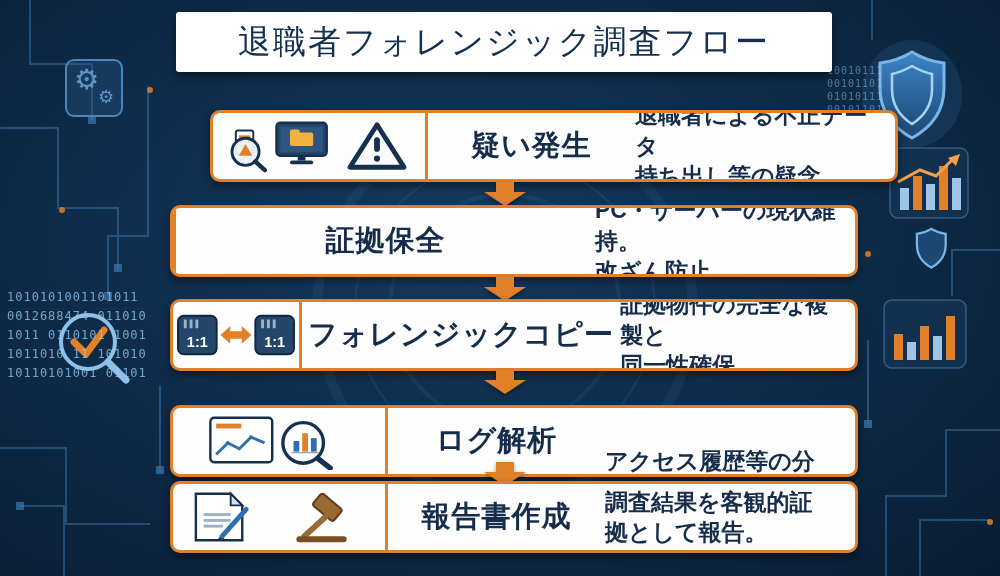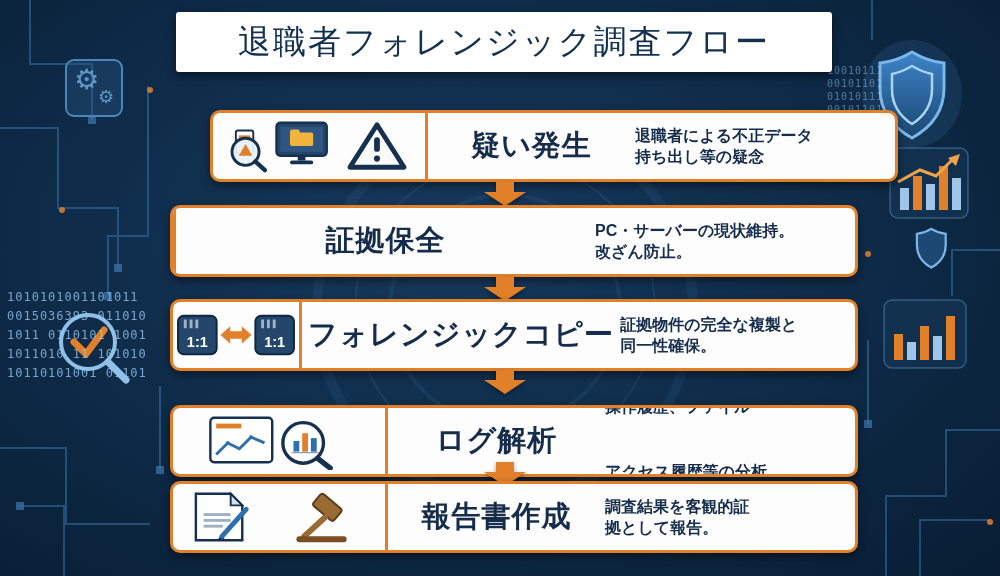--- a/index.html
+++ b/index.html
@@ -26,21 +26,21 @@
     display:flex;align-items:stretch;overflow:hidden;
   }
   .icon-zone{flex:0 0 auto;display:flex;align-items:center;justify-content:center;}
   .divider{flex:0 0 auto;width:3px;background:#e2802a;}
   .title-zone{
     flex:1;display:flex;align-items:center;justify-content:center;
     font-size:29px;font-weight:bold;color:#152c4a;letter-spacing:1px;white-space:nowrap;padding:0 6px;
   }
   .desc-zone{
     flex:0 0 auto;display:flex;flex-direction:column;justify-content:center;
-    font-size:16px;font-weight:bold;color:#152c4a;line-height:1.32;
+    font-size:23px;font-weight:bold;color:#152c4a;line-height:1.32;
     padding-right:10px;box-sizing:border-box;
   }
   .flow-arrow{position:absolute;left:483px;filter:drop-shadow(0 2px 2px rgba(0,0,0,.4));}
 </style>
 </head>
 <body>
 
 <div id="screen">
 
   <svg class="bg" width="1000" height="576" viewBox="0 0 1000 576">
@@ -120,21 +120,21 @@
       <line x1="108" y1="362" x2="126" y2="380" stroke="#8fc1e8" stroke-width="7" stroke-linecap="round"></line>
       <path d="M74 342 L86 354 L104 330" stroke="#e2802a" stroke-width="7" fill="none" stroke-linecap="round" stroke-linejoin="round"></path>
     </g>
   </svg>
 
   <div class="gear" style="left:74px;top:66px;font-size:28px;">⚙</div>
   <div class="gear" style="left:98px;top:88px;font-size:18px;">⚙</div>
 
   <div class="binary binary-left">
     <div>1010101001101011</div>
-    <div>0015036393 011010</div>
+    <div>0012688474 011010</div>
     <div>1011 0110101 1001</div>
     <div>1011010 11 101010</div>
     <div>10110101001 01101</div>
   </div>
 
   <div class="binary binary-right">
     <div>10010111</div>
     <div>00101101</div>
     <div>01010111</div>
     <div>00101101</div>

